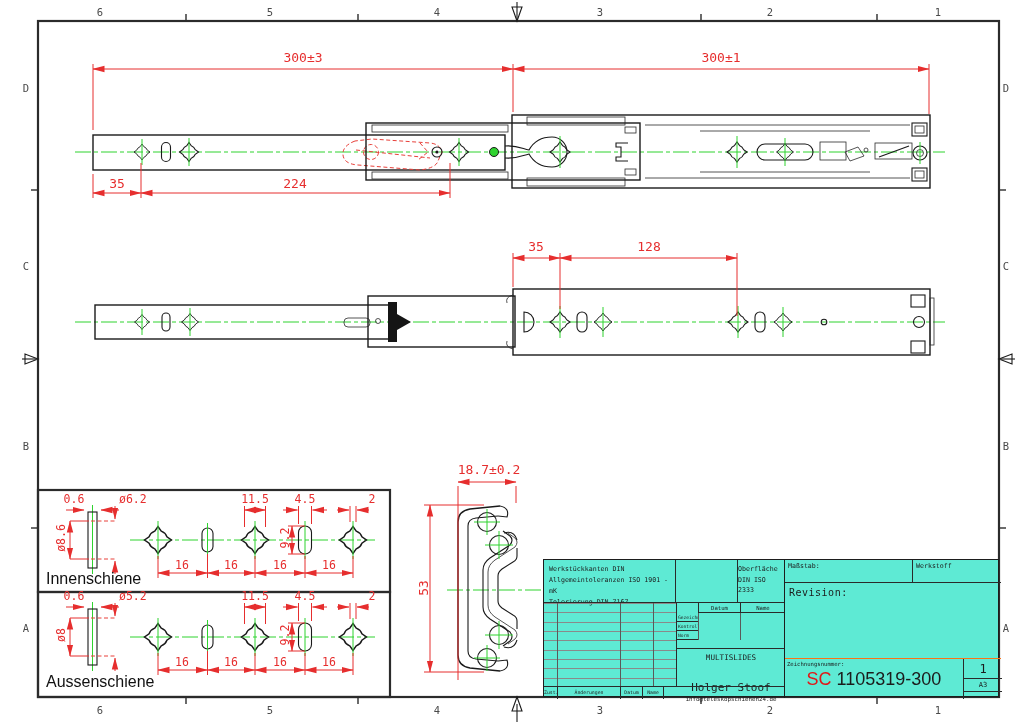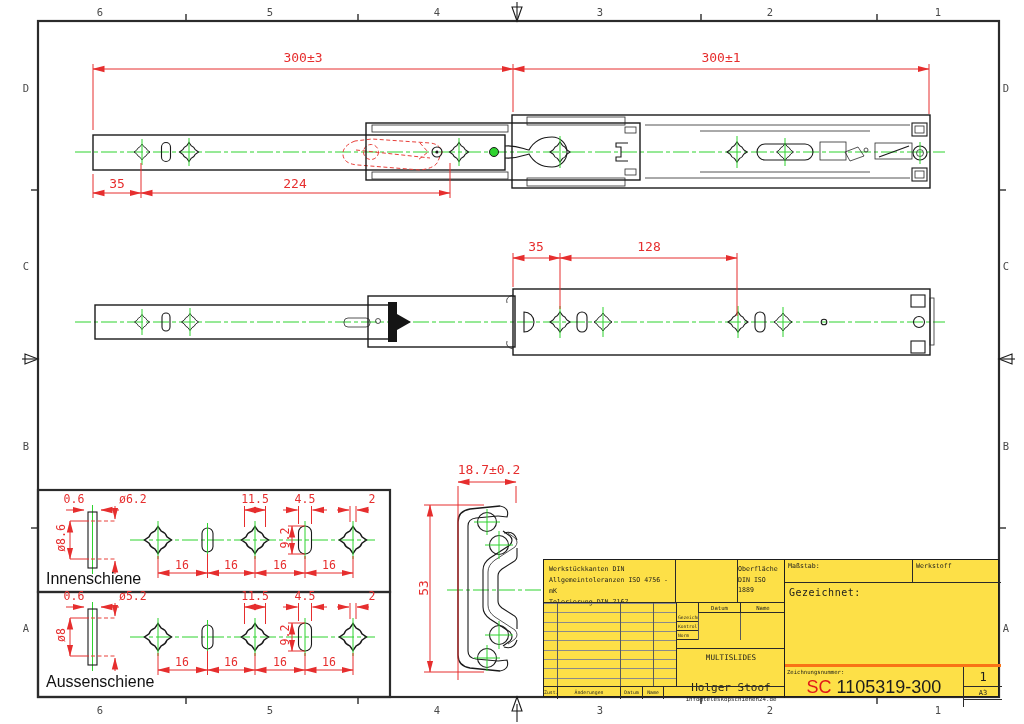--- a/index.html
+++ b/index.html
@@ -16,21 +16,21 @@
   .grn{stroke:#2fd32f;fill:none;stroke-width:1;}
   .cl{stroke:#2fd32f;fill:none;stroke-width:1;stroke-dasharray:16 3 4 3;}
   text{font-family:"DejaVu Sans Mono",monospace;}
   .dim{fill:#e62e2e;font-size:13px;}
   .dimS{fill:#e62e2e;font-size:11.5px;}
   .zone{fill:#4a4a4a;font-size:10.5px;}
   .lbl{fill:#111;font-size:16px;font-family:"Liberation Sans",sans-serif;}
   .mid{text-anchor:middle;}
 
   
-  .tb{position:absolute;left:543px;top:559px;width:456px;height:138px;background:#fde047;
+  .tb{position:absolute;left:543px;top:559px;width:456px;height:138px;background:#5eead4;
       border:1.6px solid #1d1d1d;box-sizing:border-box;font-family:"DejaVu Sans Mono",monospace;color:#1c1c1c;}
   .tb *{box-sizing:border-box;position:absolute;}
   .tb .tol{left:0;top:0;width:131px;height:42px;padding:4px 0 0 5px;font-size:6.6px;line-height:1.65;}
   .tb .emptycell{left:131px;top:0;width:62px;height:42px;border-left:1px solid #2a2a2a;}
   .tb .surf{left:193px;top:0;width:47px;height:42px;border-left:1px solid #2a2a2a;
             font-size:6.6px;line-height:1.6;padding-top:4px;}
   .tb .grid{left:0;top:42px;width:132px;height:84px;border-top:1px solid #2a2a2a;
             background:repeating-linear-gradient(to bottom,#8a8a8a 0 1px,transparent 1px 9.33px);}
   .tb .grid .vl{top:0;width:1px;height:84px;background:#5a5a5a;}
   .tb .midgrid{left:132px;top:42px;width:108px;height:84px;border-top:1px solid #2a2a2a;border-left:1px solid #2a2a2a;}
@@ -42,21 +42,21 @@
   .tb .company .c3{position:static;display:block;font-size:5.8px;margin-top:2px;}
   .tb .footer{left:0;top:126px;width:240px;height:12px;border-top:1px solid #2a2a2a;}
   .tb .fcell{top:0;height:12px;font-size:4.8px;line-height:11px;text-align:center;border-right:1px solid #2a2a2a;}
   .tb .right{left:240px;top:0;width:216px;height:138px;border-left:1.4px solid #1d1d1d;}
   .tb .r1a{left:0;top:0;width:127px;height:22px;font-size:6.6px;padding:2px 0 0 3px;}
   .tb .r1b{left:127px;top:0;width:89px;height:22px;border-left:1px solid #2a2a2a;font-size:6.6px;padding:2px 0 0 3px;}
   .tb .r2{left:0;top:22px;width:216px;height:24px;border-top:1px solid #2a2a2a;font-size:10px;padding:4px 0 0 4px;letter-spacing:0.5px;}
   .tb .r3{left:0;top:46px;width:216px;height:52px;border-top:1px solid #2a2a2a;
           font-family:"Liberation Sans",sans-serif;font-size:15.5px;color:#e01818;
           display:flex;align-items:center;justify-content:center;white-space:nowrap;letter-spacing:-0.3px;}
-  .tb .r4{left:0;top:104px;width:216px;height:56px;border-top:3px solid #f97316;}
+  .tb .r4{left:0;top:98px;width:216px;height:56px;border-top:1px solid #f97316;}
   .tb .numlbl{left:2px;top:2px;font-size:5.6px;}
   .tb .num{left:0;top:10px;width:178px;text-align:center;font-family:"Liberation Sans",sans-serif;
            font-size:18px;color:#1c1c1c;white-space:nowrap;}
   .tb .num .pre{color:#e01818;}
   .tb .sheetbox{left:178px;top:0;width:38px;height:40px;border-left:1px solid #2a2a2a;}
   .tb .sheet1{left:0;top:0;width:38px;height:20px;font-size:12px;text-align:center;line-height:20px;border-bottom:1px solid #2a2a2a;}
   .tb .sheet2{left:0;top:20px;width:38px;height:13px;font-size:7px;text-align:center;line-height:13px;border-bottom:1px solid #2a2a2a;}
 </style>
 </head>
 <body>
@@ -424,28 +424,28 @@
       <text x="280" y="666" class="dimS mid">16</text>
       <text x="329" y="666" class="dimS mid">16</text>
     </g>
     <text x="46" y="687" class="lbl">Aussenschiene</text>
   </g>
 </svg>
 
 <div class="tb">
   <div class="tol">
     <span style="position:static;display:block">Werkstückkanten DIN</span>
-    <span style="position:static;display:block">Allgemeintoleranzen ISO 4756 - mK</span>
+    <span style="position:static;display:block">Allgemeintoleranzen ISO 1901 - mK</span>
     <span style="position:static;display:block">Tolerierung DIN 7167</span>
   </div>
   <div class="emptycell"></div>
   <div class="surf">
     <span style="position:static;display:block">Oberfläche</span>
     <span style="position:static;display:block">DIN ISO</span>
-    <span style="position:static;display:block">1889</span>
+    <span style="position:static;display:block">2333</span>
   </div>
   <div class="grid">
     <div class="vl" style="left:13px"></div>
     <div class="vl" style="left:76px"></div>
     <div class="vl" style="left:109px"></div>
   </div>
   <div class="midgrid">
     <div class="hdr" style="left:21px;width:42px">Datum</div>
     <div class="hdr" style="left:63px;width:45px">Name</div>
     <div class="rowlbl" style="top:10px">Gezeichnet</div>
@@ -462,21 +462,21 @@
   <div class="footer">
     <div class="fcell" style="left:0;width:14px">Zust.</div>
     <div class="fcell" style="left:14px;width:63px">Änderungen</div>
     <div class="fcell" style="left:77px;width:22px">Datum</div>
     <div class="fcell" style="left:99px;width:21px">Name</div>
     <div class="fcell" style="left:120px;width:120px;border-right:none"></div>
   </div>
   <div class="right">
     <div class="r1a">Maßstab:</div>
     <div class="r1b">Werkstoff</div>
-    <div class="r2">Gezeichnet:</div>
+    <div class="r2">Revision:</div>
     <div class="r4">
       <div class="numlbl">Zeichnungsnummer:</div>
       <div class="num"><span class="pre" style="position:static">SC</span><span style="position:static"> 1105319-300</span></div>
       <div class="sheetbox">
         <div class="sheet1">1</div>
         <div class="sheet2">A3</div>
       </div>
     </div>
   </div>
 </div>

